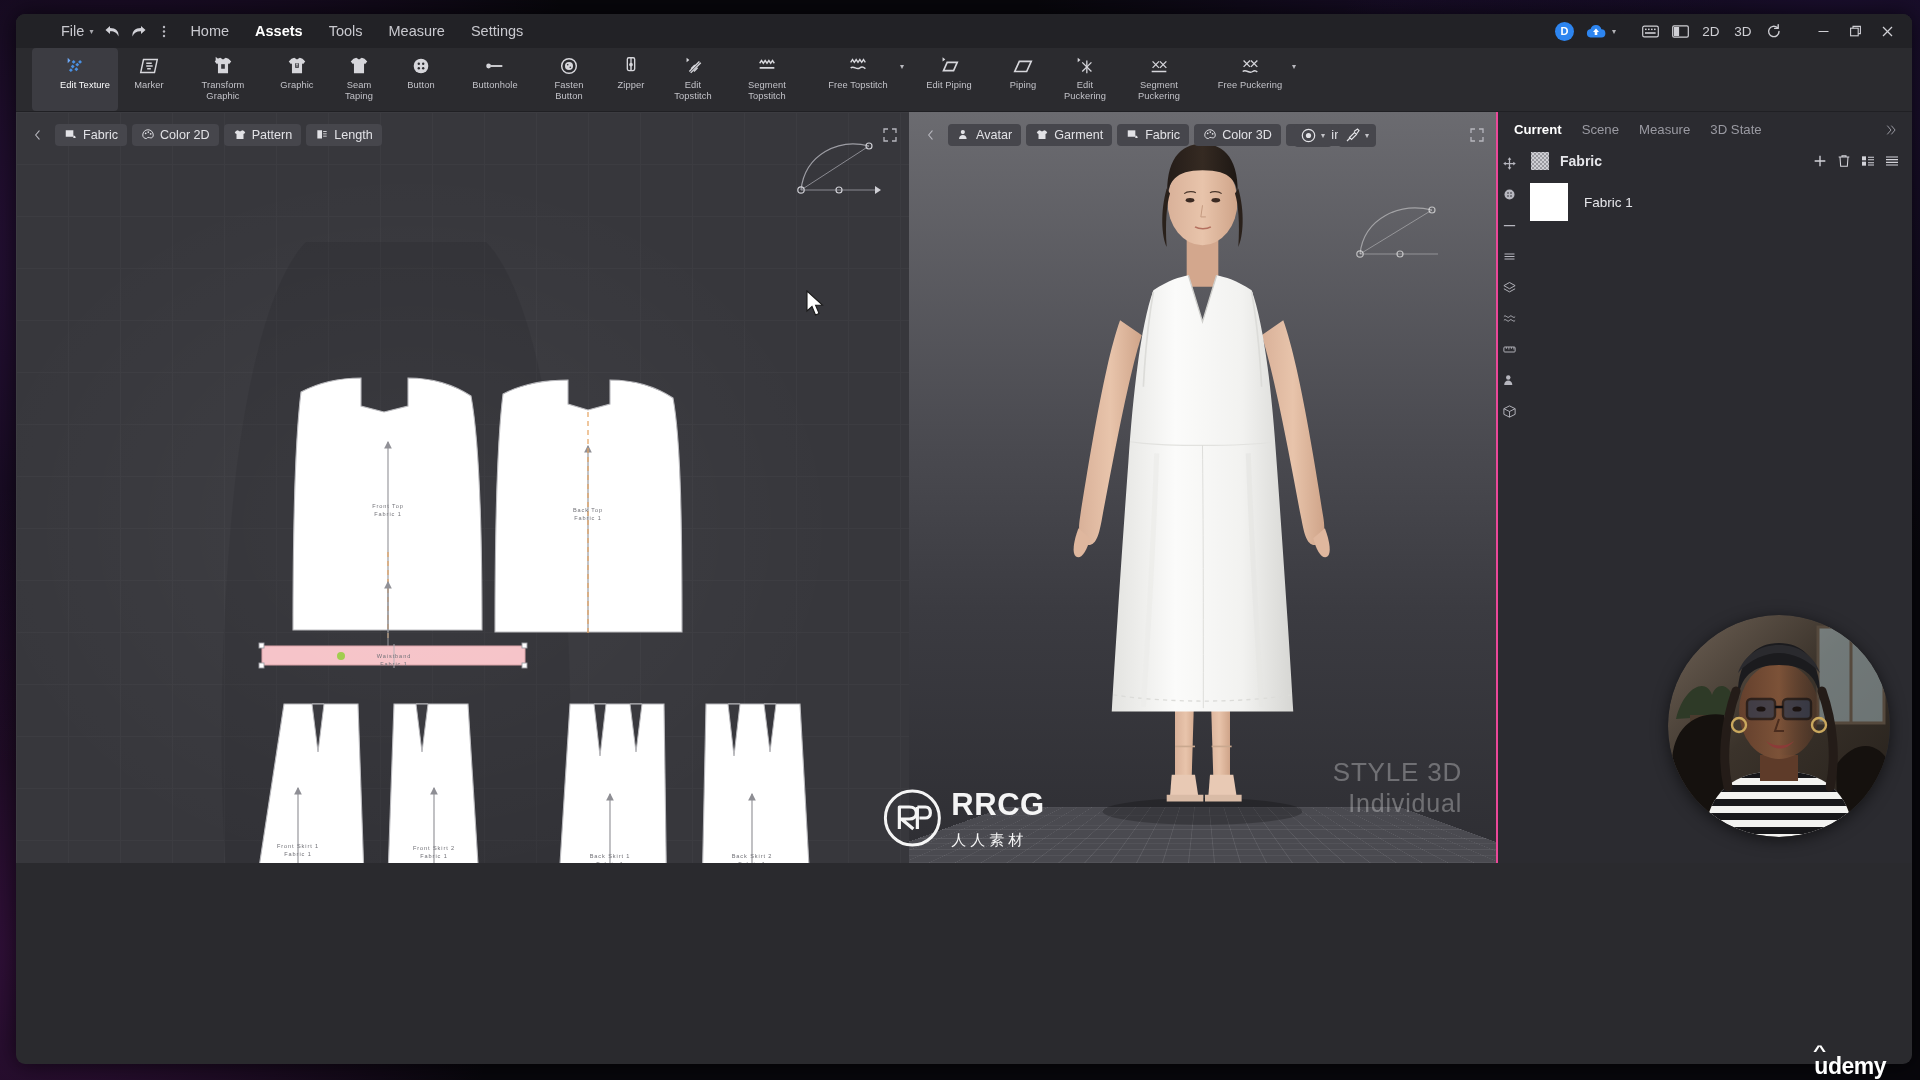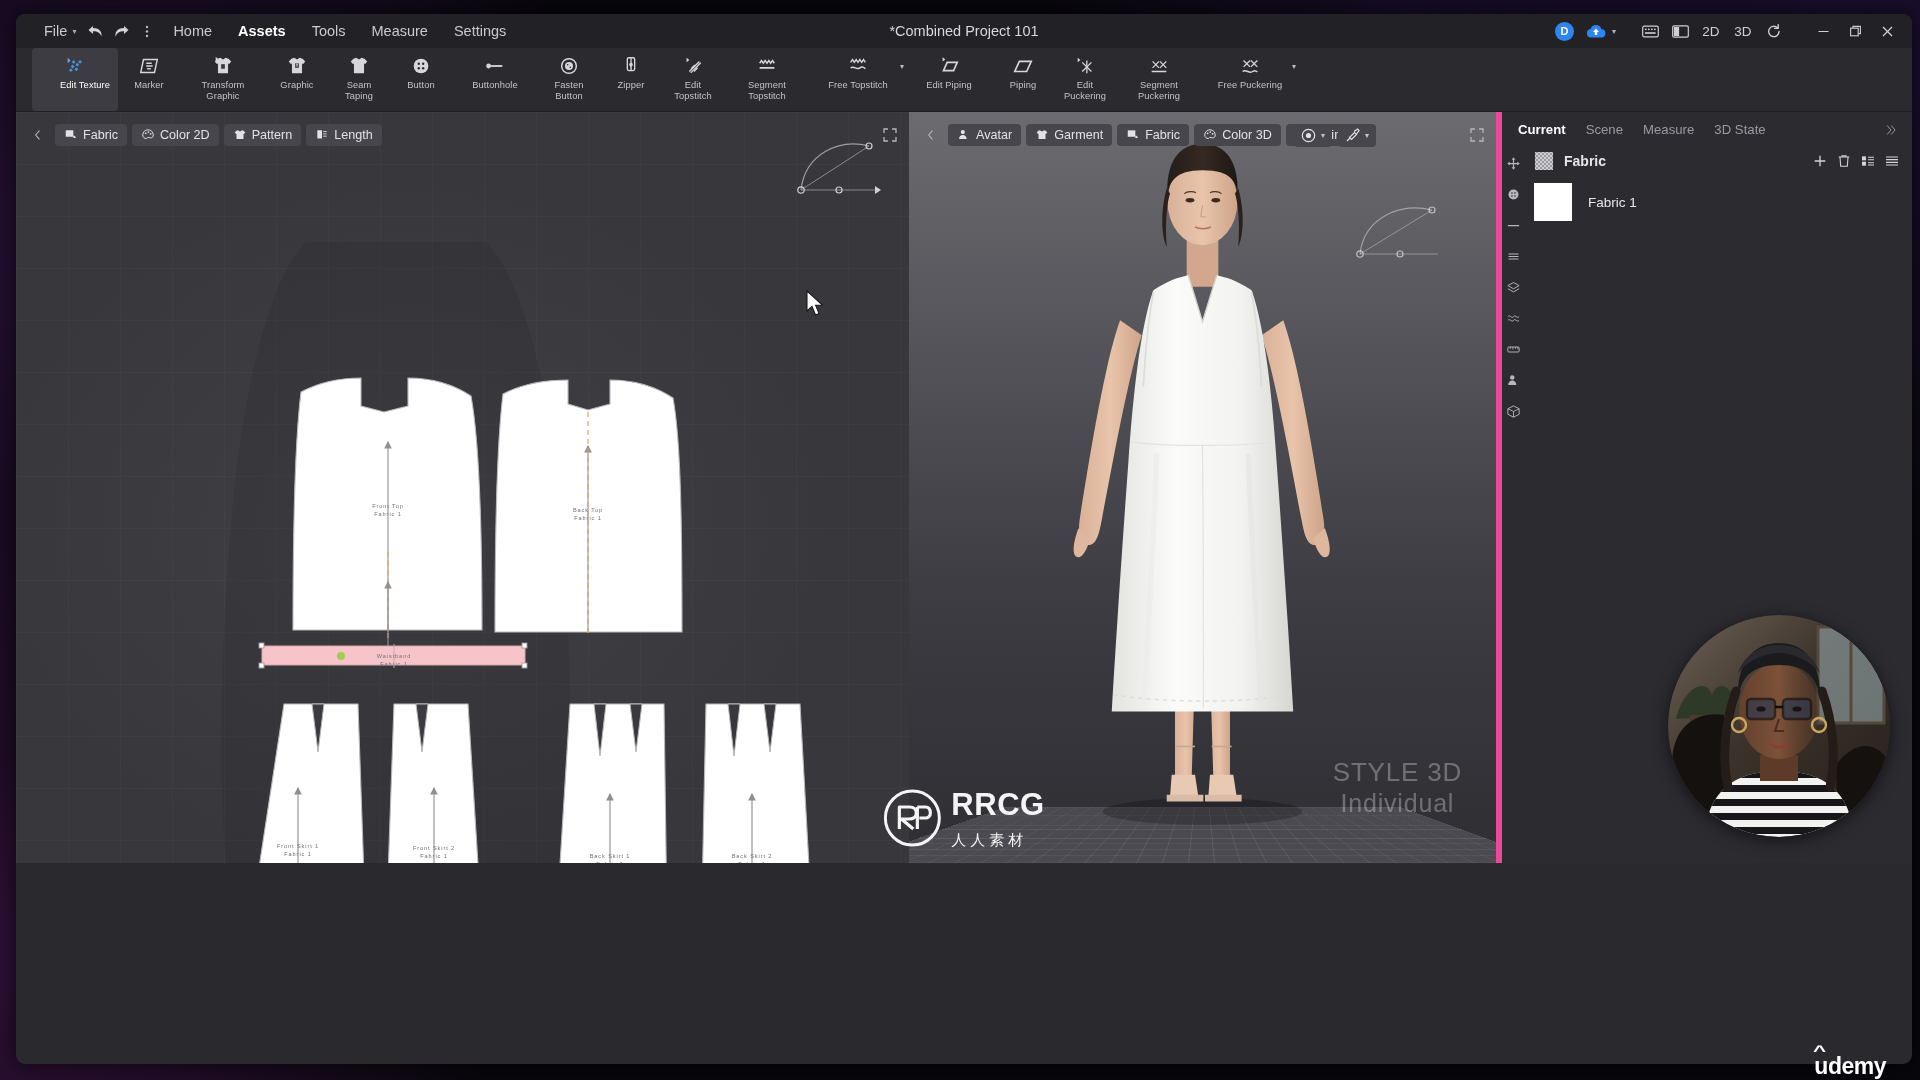--- a/index.html
+++ b/index.html
@@ -32,21 +32,21 @@
     overflow: hidden;
     box-shadow: 0 0 24px rgba(0,0,0,0.7);
   }
 
   
   .titlebar {
     position: relative; height: 34px;
     background: #222226;
     display: flex; align-items: center;
   }
-  .menu-left { display: flex; align-items: center; gap: 0px; padding-left: 15px; }
+  .menu-left { display: flex; align-items: center; gap: 0px; padding-left: 32px; }
   .mi {
     font-size: 14.5px; color: #c9c9cf;
     padding: 4px 13px; cursor: default; white-space: nowrap;
   }
   .mi.file { display: flex; align-items: center; gap: 5px; padding-right: 6px;}
   .mi.active { color: #ffffff; font-weight: 700; }
   .tb-icon {
     width: 26px; height: 22px; display: flex; align-items: center; justify-content: center;
     color: #cfcfd4;
   }
@@ -149,31 +149,31 @@
   .floor {
     position: absolute; left: -10%; right: -10%; bottom: 0; height: 215px;
     background:
       repeating-linear-gradient(0deg, rgba(255,255,255,0.10) 0 1px, transparent 1px 16px),
       repeating-linear-gradient(90deg, rgba(255,255,255,0.10) 0 1px, transparent 1px 26px),
       #4a4a50;
     transform: perspective(240px) rotateX(62deg);
     transform-origin: bottom center;
   }
   .style3d-brand {
-    position: absolute; right: 34px; bottom: 44px; text-align: center;
+    position: absolute; right: 34px; bottom: 44px; text-align: right;
     color: rgba(255,255,255,0.30); font-size: 26px; line-height: 31px;
     letter-spacing: .8px; pointer-events: none;
   }
   .style3d-brand .b2 { font-size: 25px; }
 
   
   .rightpanel {
     width: 416px; background: #2b2b30;
     display: flex; flex-direction: column;
-    border-left: 6px solid #ec4899;
+    border-left: 2px solid #ec4899;
   }
   .rp-tabs {
     display: flex; align-items: center; gap: 20px;
     padding: 10px 14px 8px 16px; font-size: 13.2px; color: #9a9aa2;
   }
   .rp-tabs .t.active { color: #ffffff; font-weight: 700; }
   .rp-tabs .more { margin-left: auto; color: #9a9aa2; font-size: 13px; }
   .rp-body { display: flex; flex: 1; }
   .rp-rail {
     width: 22px; display: flex; flex-direction: column; align-items: center;
@@ -263,21 +263,20 @@
               <circle cx="2" cy="12" r="1.2" fill="#b9b9c0"></circle>
             </svg>
         </div>
         <div class="mi"><span>Home</span></div>
         <div class="mi active"><span>Assets</span></div>
         <div class="mi"><span>Tools</span></div>
         <div class="mi"><span>Measure</span></div>
         <div class="mi"><span>Settings</span></div>
       </div>
 
-      <div class="win-title">*Combined Project 101</div>
 
       <div class="title-right">
         <div class="avatar-d">D</div>
         <div class="cloud-wrap">
           <svg width="22" height="17" viewBox="0 0 22 17">
               <path d="M5.5 14.5 A4.3 4.3 0 0 1 5.6 6 A5.6 5.6 0 0 1 16.4 6.3 A4.1 4.1 0 0 1 16.2 14.5 Z" fill="#2d85f0"></path>
               <path d="M11 5.6 L14 9 L12.3 9 L12.3 12 L9.7 12 L9.7 9 L8 9 Z" fill="#ffffff"></path>
             </svg>
           <span class="chev">▾</span>
         </div>

